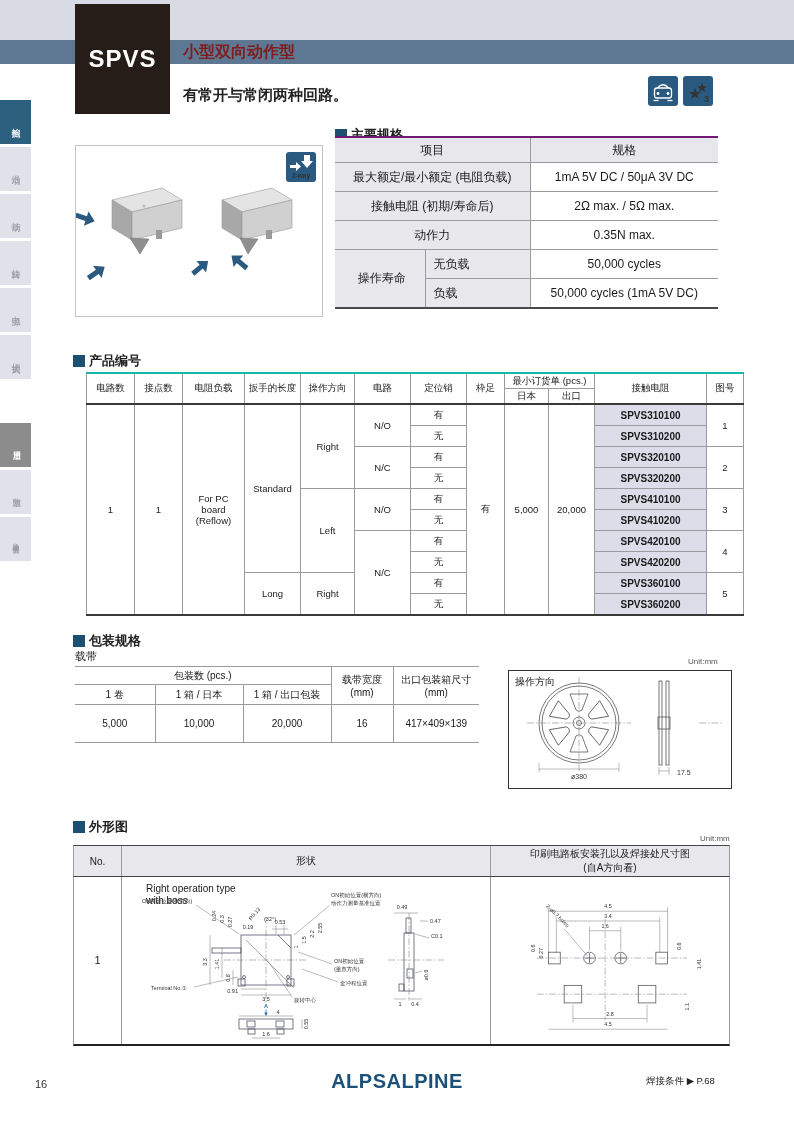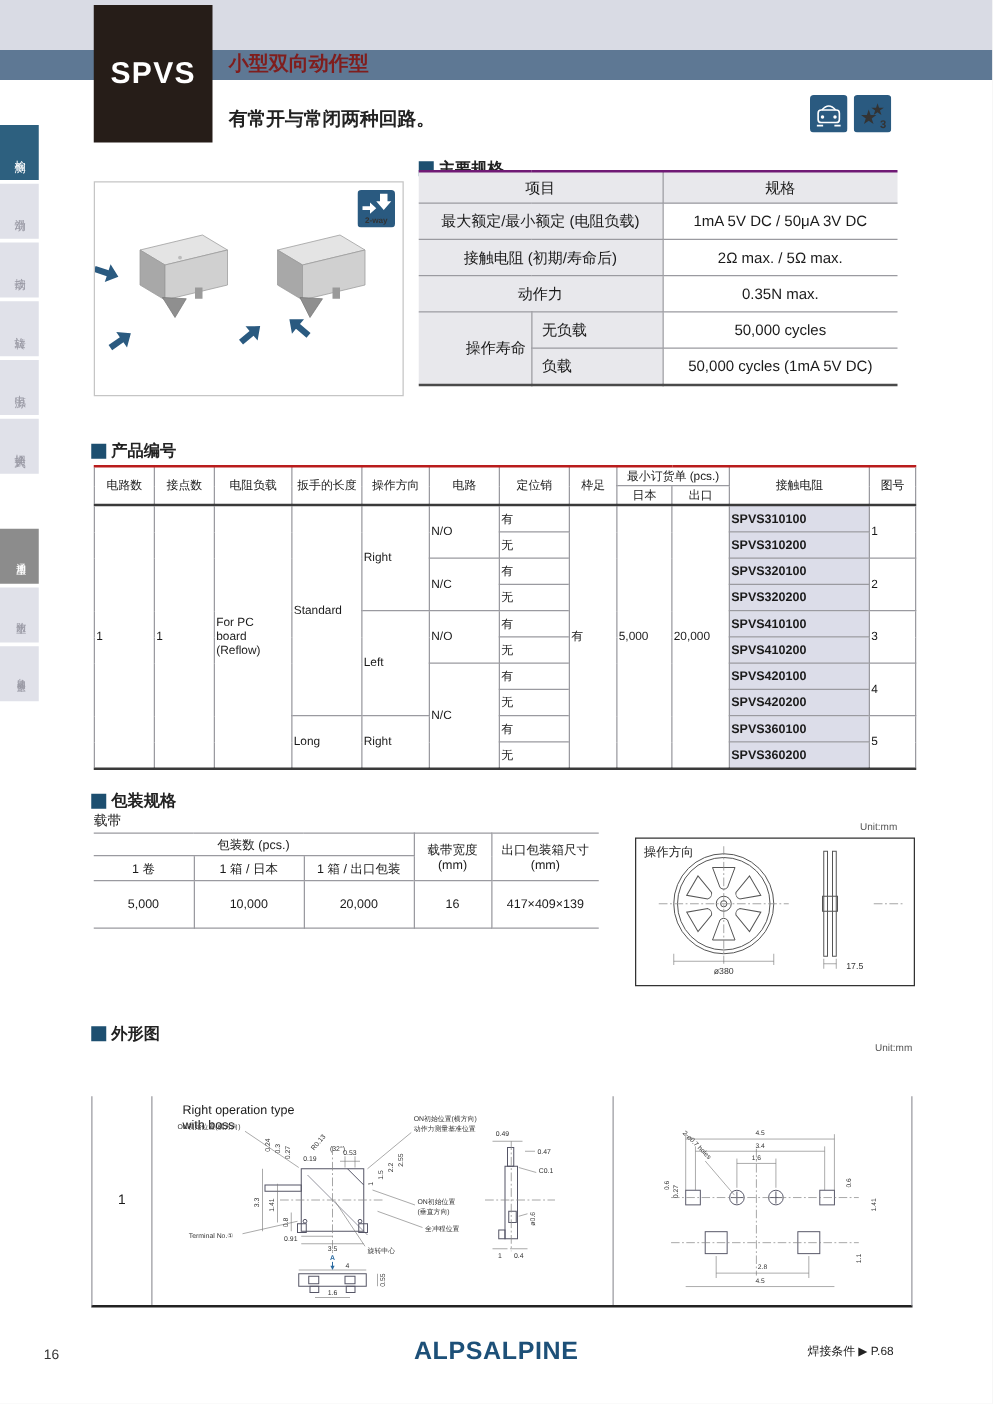--- a/index.html
+++ b/index.html
@@ -39,22 +39,22 @@
   
   .spec-table{left:335px;top:136px;width:383px;font-size:12px;text-align:center;
               border-top:2px solid #701a75;border-bottom:2px solid #4a4a4a}
   .spec-table th,.spec-table td{border:1px solid #9a9aa0;height:28px;padding:0 4px}
   .spec-table thead th{height:24px}
   .spec-table tr>*:first-child{border-left:0}
   .spec-table tr>*:last-child{border-right:0}
   .spec-table .g{background:#e8e8ec}
 
   
-  .prod-table{left:75px;top:372px;width:657px;font-size:9.5px;
-              border-top:2px solid #b91c1c;border-bottom:2px solid #3a3a3a}
+  .prod-table{left:86px;top:372px;width:657px;font-size:9.5px;text-align:center;
+              border-top:2px solid #14b8a6;border-bottom:2px solid #3a3a3a}
   .prod-table th,.prod-table td{border:1px solid #9a9aa0;padding:0 1px;height:20px}
   .prod-table thead th{height:14px}
   .prod-table thead{border-bottom:2px solid #3a3a3a}
   .prod-table .part{background:#dcdde9;font-weight:bold;font-size:10px}
 
   
   .pack-table{left:75px;top:666px;width:404px;font-size:10px;text-align:center;
               border-top:1.5px solid #4a4a4a;border-bottom:1.5px solid #4a4a4a}
   .pack-table th,.pack-table td{border:1px solid #9a9aa0;padding:0 2px}
   .pack-table thead tr:first-child th{height:17px}
@@ -194,21 +194,21 @@
       </tr>
       <tr>
         <td colspan="2" class="g">接触电阻 (初期/寿命后)</td>
         <td>2Ω max. / 5Ω max.</td>
       </tr>
       <tr>
         <td colspan="2" class="g">动作力</td>
         <td>0.35N max.</td>
       </tr>
       <tr>
-        <td rowspan="2" class="g" style="text-align:right;padding-left:8px">操作寿命</td>
+        <td rowspan="2" class="g" style="text-align:center;padding-left:8px">操作寿命</td>
         <td class="g" style="text-align:left;padding-left:8px">无负载</td>
         <td>50,000 cycles</td>
       </tr>
       <tr>
         <td class="g" style="text-align:left;padding-left:8px">负载</td>
         <td>50,000 cycles (1mA 5V DC)</td>
       </tr>
     </tbody>
   </table>
 
@@ -395,20 +395,26 @@
       <text x="168" y="104" font-size="7">17.5</text>
     </svg>
   </div>
 
   <div class="abs sec-title" style="left:73px;top:818px">
     <span class="sec-marker"></span>
     <span>外形图</span>
   </div>
   <div class="abs unit" style="left:700px;top:834px">Unit:mm</div>
 
+  <div class="abs out-head">
+    <div style="width:47px">No.</div>
+    <div style="width:368px">形状</div>
+    <div style="width:238px" class="prewrap">印刷电路板安装孔以及焊接处尺寸图
+(自A方向看)</div>
+  </div>
   <div class="abs out-body">
     <div class="oc1">1</div>
 
     <div class="oc2">
       <div class="shape-title prewrap">Right operation type
 with boss</div>
       <svg width="360" height="158" viewBox="0 0 360 158" style="position:absolute;left:4px;top:8px">
         <g stroke="#556" stroke-width="0.8" fill="none">
           <rect x="115" y="50" width="50" height="50"></rect>
           <line x1="152" y1="50" x2="165" y2="63"></line>

